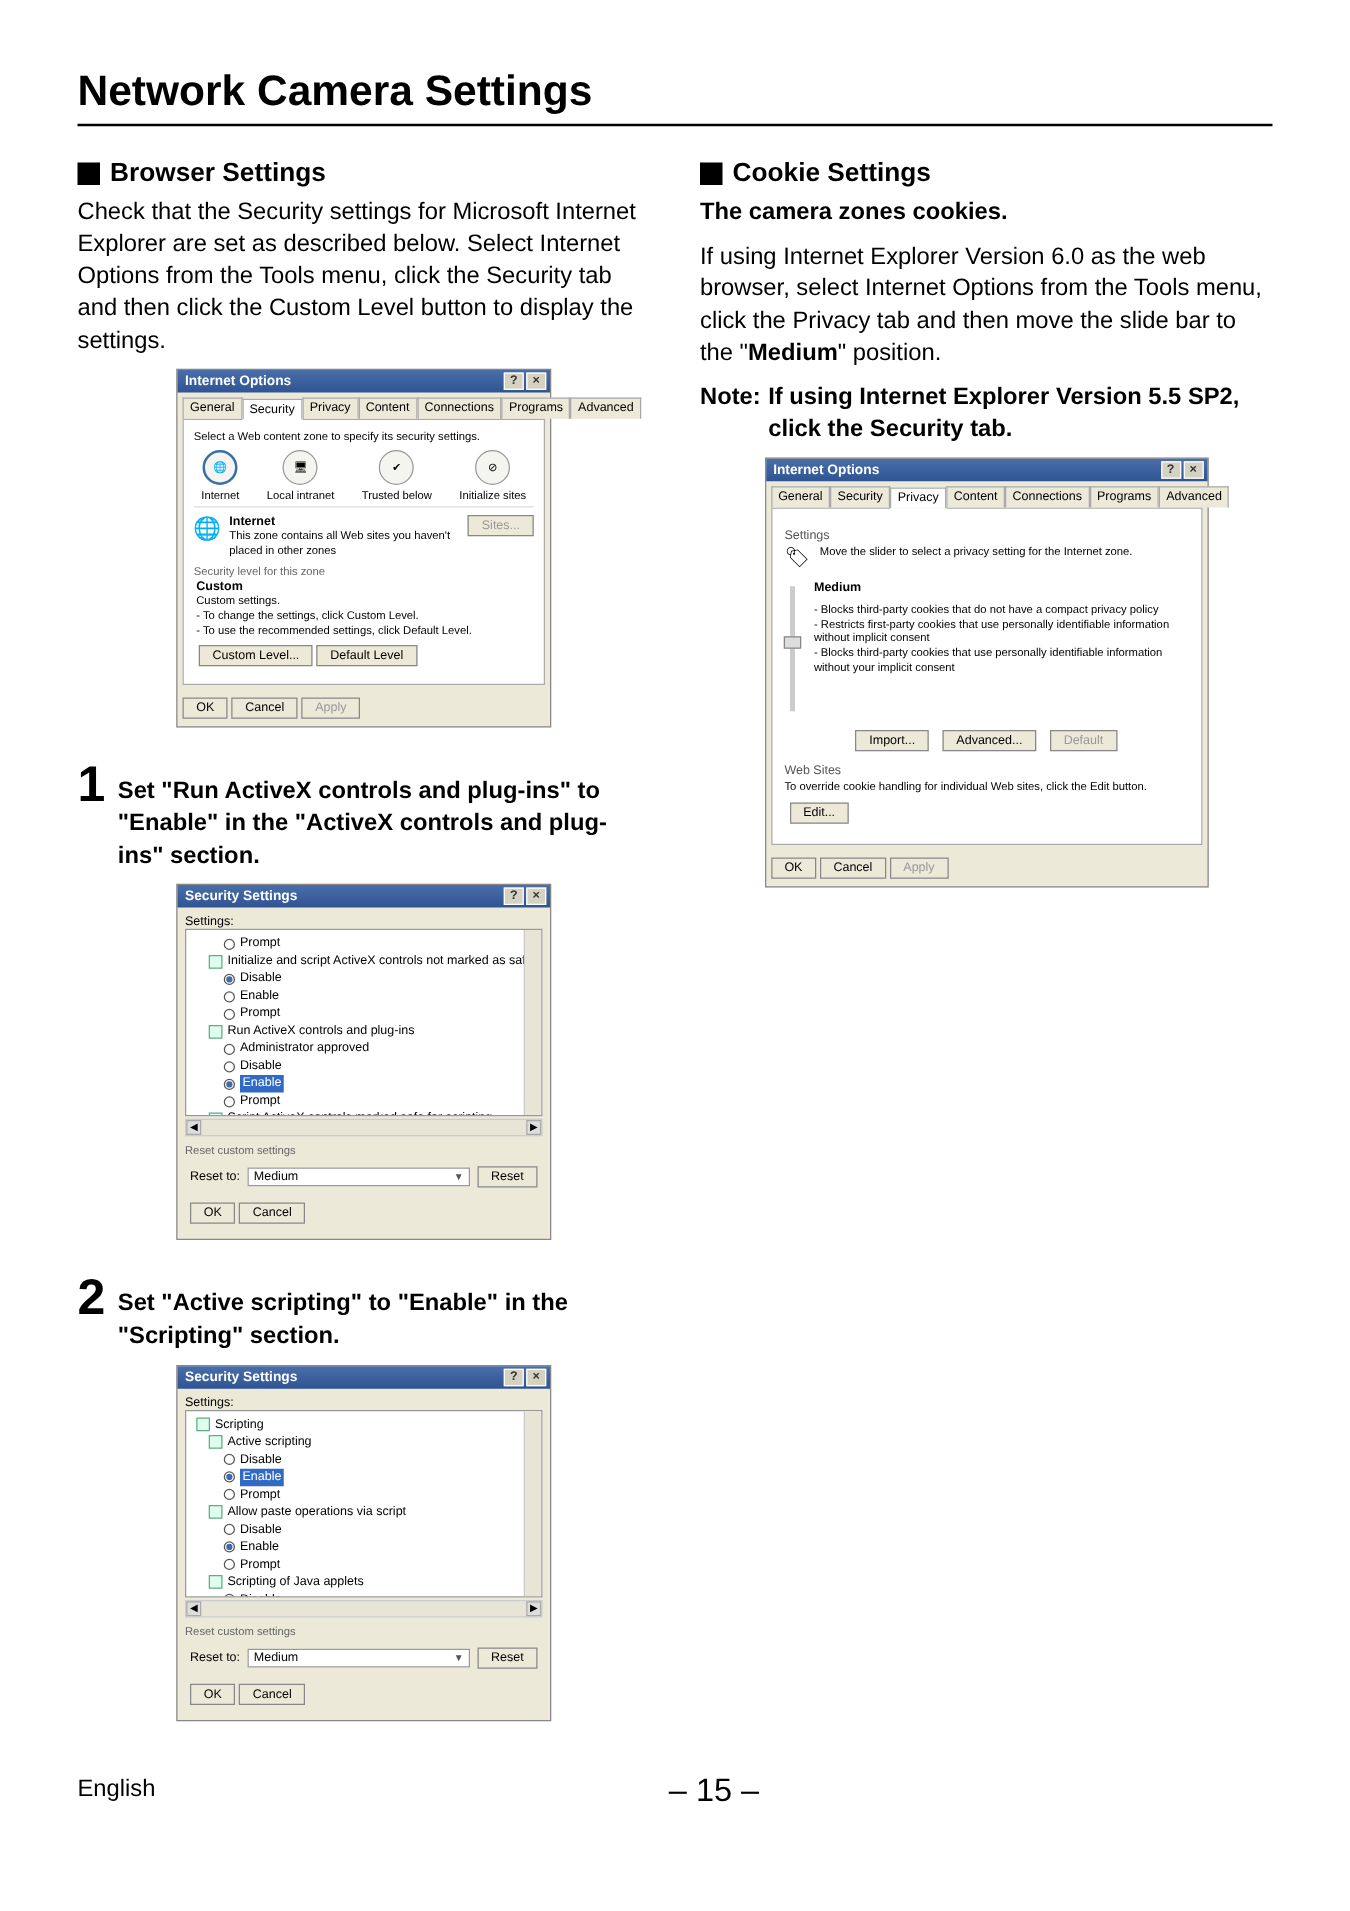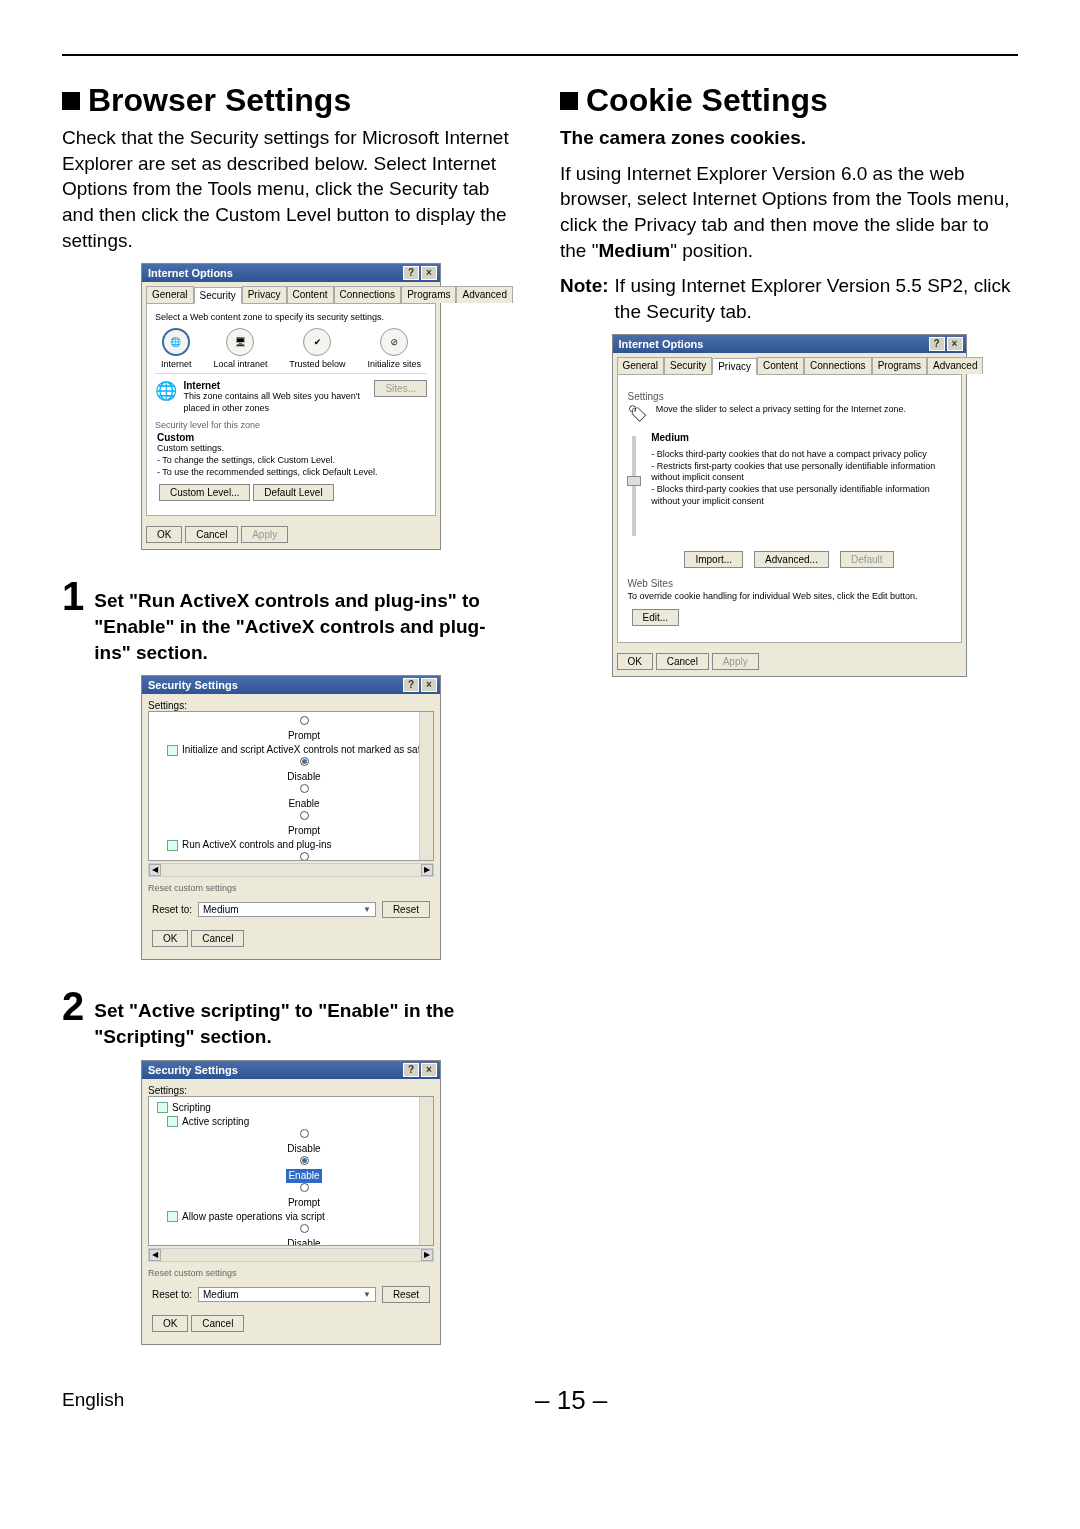--- a/index.html
+++ b/index.html
@@ -24,21 +24,21 @@
     margin: 0 0 26px 0;
   }
   .columns {
     display: flex;
     gap: 40px;
   }
   .col {
     flex: 1 1 0;
   }
   .section-heading {
-    font-size: 32px;
+    font-size: 21px;
     font-weight: bold;
     margin: 0 0 6px 0;
     display: flex;
     align-items: center;
     gap: 8px;
   }
   .sq {
     width: 18px;
     height: 18px;
     background: #000;
@@ -162,21 +162,21 @@
     position: relative;
   }
   .scroll-v {
     position: absolute; right: 0; top: 0; bottom: 0; width: 14px;
     background: #e8e5d7; border-left: 1px solid #ccc;
   }
   .scroll-h {
     height: 14px; background: #e8e5d7; border: 1px solid #ccc; margin-top: 2px;
     position: relative;
   }
-  .radio { display: flex; align-items: center; gap: 4px; margin-left: 26px; line-height: 1.4; flex-direction: column; }
+  .radio { display: flex; align-items: center; gap: 4px; margin-left: 26px; line-height: 1.4; }
   .radio-b { width: 9px; height: 9px; border: 1px solid #555; border-radius: 50%; display: inline-flex; align-items: center; justify-content: center; }
   .radio-b.sel::after { content: ""; width: 5px; height: 5px; background: #3a6ea5; border-radius: 50%; }
   .hl { background: #316ac5; color: #fff; padding: 0 2px; }
   .node { margin-left: 14px; display: flex; align-items: center; gap: 4px; line-height: 1.4; }
   .node-ic { width: 11px; height: 11px; border: 1px solid #6a8; background: #dfe; display: inline-block; }
   .reset-row { display: flex; align-items: center; gap: 6px; padding: 6px 4px; }
   .select {
     flex: 1; border: 1px solid #999; background: #fff; padding: 1px 4px;
     display: flex; justify-content: space-between; align-items: center; font-size: 10px;
   }
@@ -197,26 +197,27 @@
   .group-label { font-size: 10px; color: #555; margin: 6px 0 2px 0; }
 
   .footer {
     display: flex;
     justify-content: space-between;
     align-items: center;
     padding: 0 62px 30px 62px;
     font-size: 19px;
   }
   .footer-center { font-weight: normal; font-size: 26px; }
-  .note-line { display: flex; gap: 6px; }
+  .note-line { display: flex; gap: 6px; font-weight: bold; }
 </style>
 </head>
 <body>
 
 <div class="page">
+  <h1 class="page-title">Network Camera Settings</h1>
   <hr class="rule">
 
   <div class="columns">
 
     <div class="col">
       <div class="section-heading">
         <span class="sq"></span>
         <span>Browser Settings</span>
       </div>
       <p class="body-text">Check that the Security settings for Microsoft Internet Explorer are set as described below. Select Internet Options from the Tools menu, click the Security tab and then click the Custom Level button to display the settings.</p>

